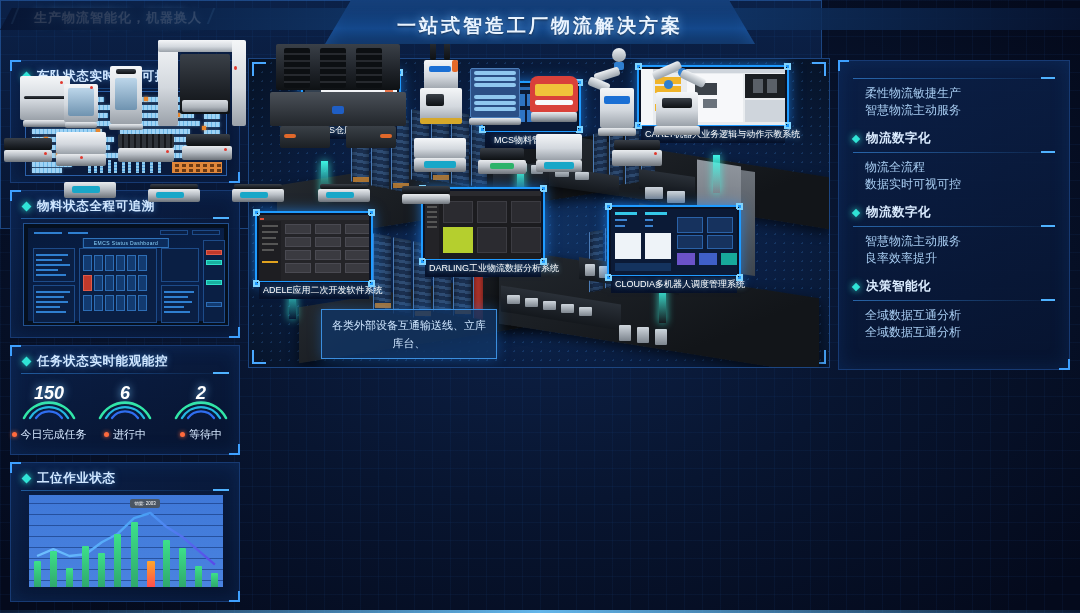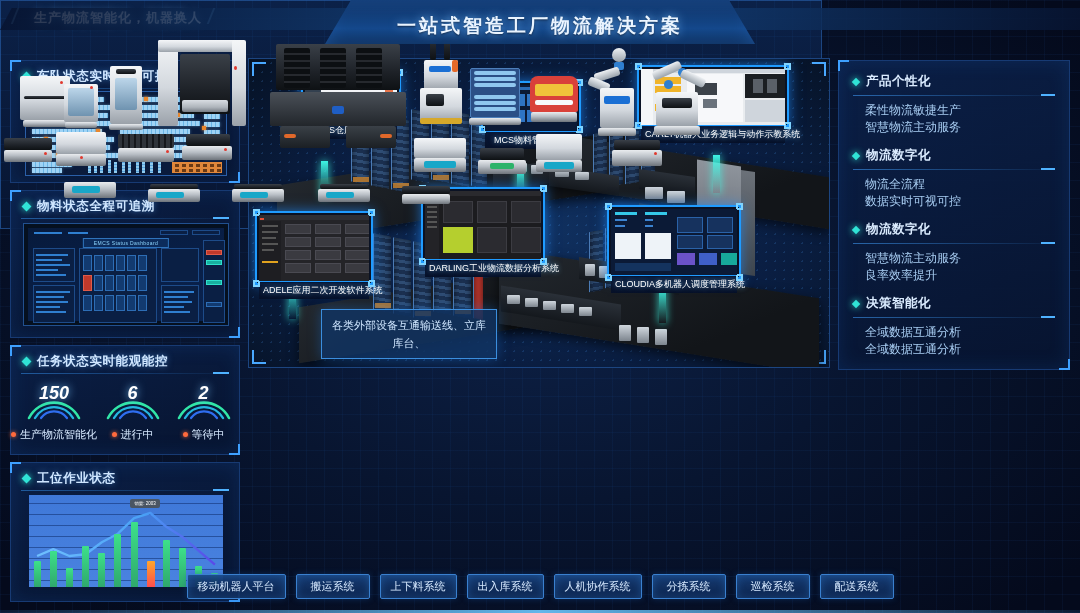--- a/index.html
+++ b/index.html
@@ -398,21 +398,21 @@
         <div class="arcs">
           <svg width="66" height="46" viewBox="0 0 66 46">
             <path d="M8 44 A28 28 0 0 1 58 44" fill="none" stroke="#31e6a8" stroke-width="2.6" stroke-linecap="round"></path>
             <path d="M14 44 A22 22 0 0 1 52 44" fill="none" stroke="#25b6e0" stroke-width="2.4" stroke-linecap="round"></path>
             <path d="M20 44 A16 16 0 0 1 46 44" fill="none" stroke="#2f6ef0" stroke-width="2.2" stroke-linecap="round"></path>
           </svg>
           <span class="stat-val">150</span>
         </div>
         <div class="stat-lab">
           <i></i>
-          <span>生产物流智能化</span>
+          <span>今日完成任务</span>
         </div>
       </div>
 
       <div class="stat">
         <div class="arcs">
           <svg width="66" height="46" viewBox="0 0 66 46">
             <path d="M8 44 A28 28 0 0 1 58 44" fill="none" stroke="#31e6a8" stroke-width="2.6" stroke-linecap="round"></path>
             <path d="M14 44 A22 22 0 0 1 52 44" fill="none" stroke="#25b6e0" stroke-width="2.4" stroke-linecap="round"></path>
             <path d="M20 44 A16 16 0 0 1 46 44" fill="none" stroke="#2f6ef0" stroke-width="2.2" stroke-linecap="round"></path>
           </svg>
@@ -735,24 +735,20 @@
       </div>
     </div>
 
     <div class="tooltip-box" style="left:72px; top:250px; width:176px;">
       <div>各类外部设备互通输送线、立库库台、</div>
     </div>
   </div>
 
   <div class="panel" id="panel-value">
     <div class="vitem">
-      <div class="vhead">
-          <span class="p-dot"></span>
-        <span class="vtitle">产品个性化</span>
-        </div>
       <div class="vrule"></div>
       <div class="vline">柔性物流敏捷生产</div>
       <div class="vline">智慧物流主动服务</div>
     </div>
     <div class="vitem">
       <div class="vhead">
           <span class="p-dot"></span>
         <span class="vtitle">物流数字化</span>
         </div>
       <div class="vrule"></div>
@@ -936,26 +932,16 @@
         <div class="r-body r-dark" style="left:2px; top:0; width:48px; height:5px;"></div>
         <div class="r-body r-base" style="left:0; top:5px; width:52px; height:13px;"></div>
         <div class="r-body r-scrn" style="left:8px; top:8px; width:28px; height:6px; background:#18a7c8;"></div>
       </div>
       <div class="robot" style="left:402px; top:160px; width:54px; height:24px;">
         <div class="r-body r-dark" style="left:0; top:0; width:48px; height:8px;"></div>
         <div class="r-body r-base" style="left:0; top:8px; width:48px; height:10px;"></div>
       </div>
     </div>
 
-    <div class="btn-row">
-      <div class="chip">移动机器人平台</div>
-      <div class="chip">搬运系统</div>
-      <div class="chip">上下料系统</div>
-      <div class="chip">出入库系统</div>
-      <div class="chip">人机协作系统</div>
-      <div class="chip">分拣系统</div>
-      <div class="chip">巡检系统</div>
-      <div class="chip">配送系统</div>
-    </div>
     <div class="show-rule"></div>
   </div>
 
 </div>
 
 </body></html>

